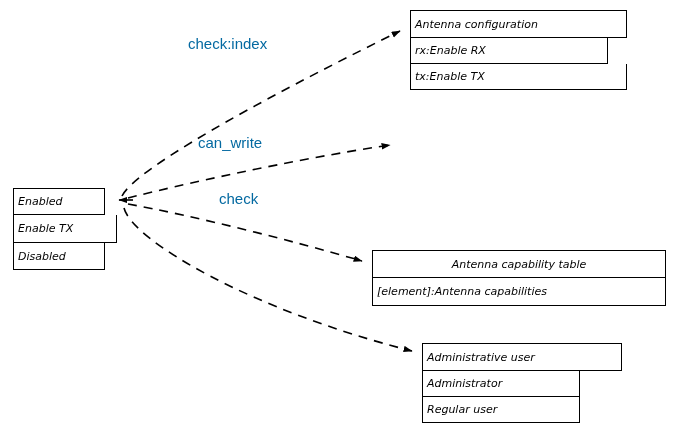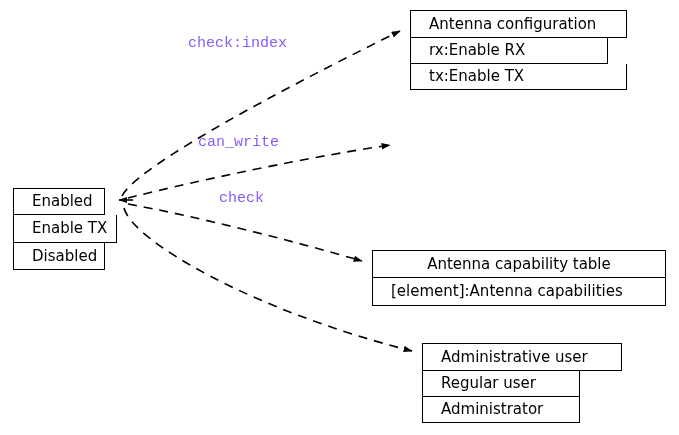--- a/index.html
+++ b/index.html
@@ -28,45 +28,46 @@
     position: absolute;
     display: flex;
     flex-direction: column;
     align-items: flex-start;
   }
   .cell {
     box-sizing: border-box;
     border: 1px solid #000000;
     background: #ffffff;
     font-family: "DejaVu Sans", sans-serif;
-    font-size: 15px;
+    font-size: 11px;
     line-height: 1;
     color: #000000;
     display: flex;
     align-items: center;
     white-space: nowrap;
-    padding: 0 18px;
+    padding: 0 4px;
+    font-style: italic;
   }
   .cell + .cell {
     border-top: none;
   }
   .cell.head {
     justify-content: flex-start;
   }
   .cell.head.center {
     justify-content: center;
   }
   .cell.row {
     justify-content: flex-start;
   }
   .edge-label {
     position: absolute;
-    font-family: Liberation Mono, monospace;
+    font-family: Liberation Sans, sans-serif;
     font-size: 15px;
-    color: #8b5cf6;
+    color: #0369a1;
     white-space: nowrap;
     line-height: 1;
   }
 </style>
 </head>
 <body>
 
 <div id="canvas">
 
   <svg class="edges" viewBox="0 0 679 435">
@@ -103,22 +104,22 @@
   </div>
 
 
   <div class="node" style="left:372px; top:250px;">
     <div class="cell head center" style="width:294px; height:28px;">Antenna capability table</div>
     <div class="cell row" style="width:294px; height:28px;">[element]:Antenna capabilities</div>
   </div>
 
   <div class="node" style="left:422px; top:343px;">
     <div class="cell head" style="width:200px; height:28px;">Administrative user</div>
+    <div class="cell row" style="width:158px; height:26px;">Administrator</div>
     <div class="cell row" style="width:158px; height:26px;">Regular user</div>
-    <div class="cell row" style="width:158px; height:26px;">Administrator</div>
   </div>
 
   <div class="edge-label" style="left:188px; top:36px;">check:index</div>
 
   <div class="edge-label" style="left:198px; top:135px;">can_write</div>
 
   <div class="edge-label" style="left:219px; top:191px;">check</div>
 
 
 </div>

